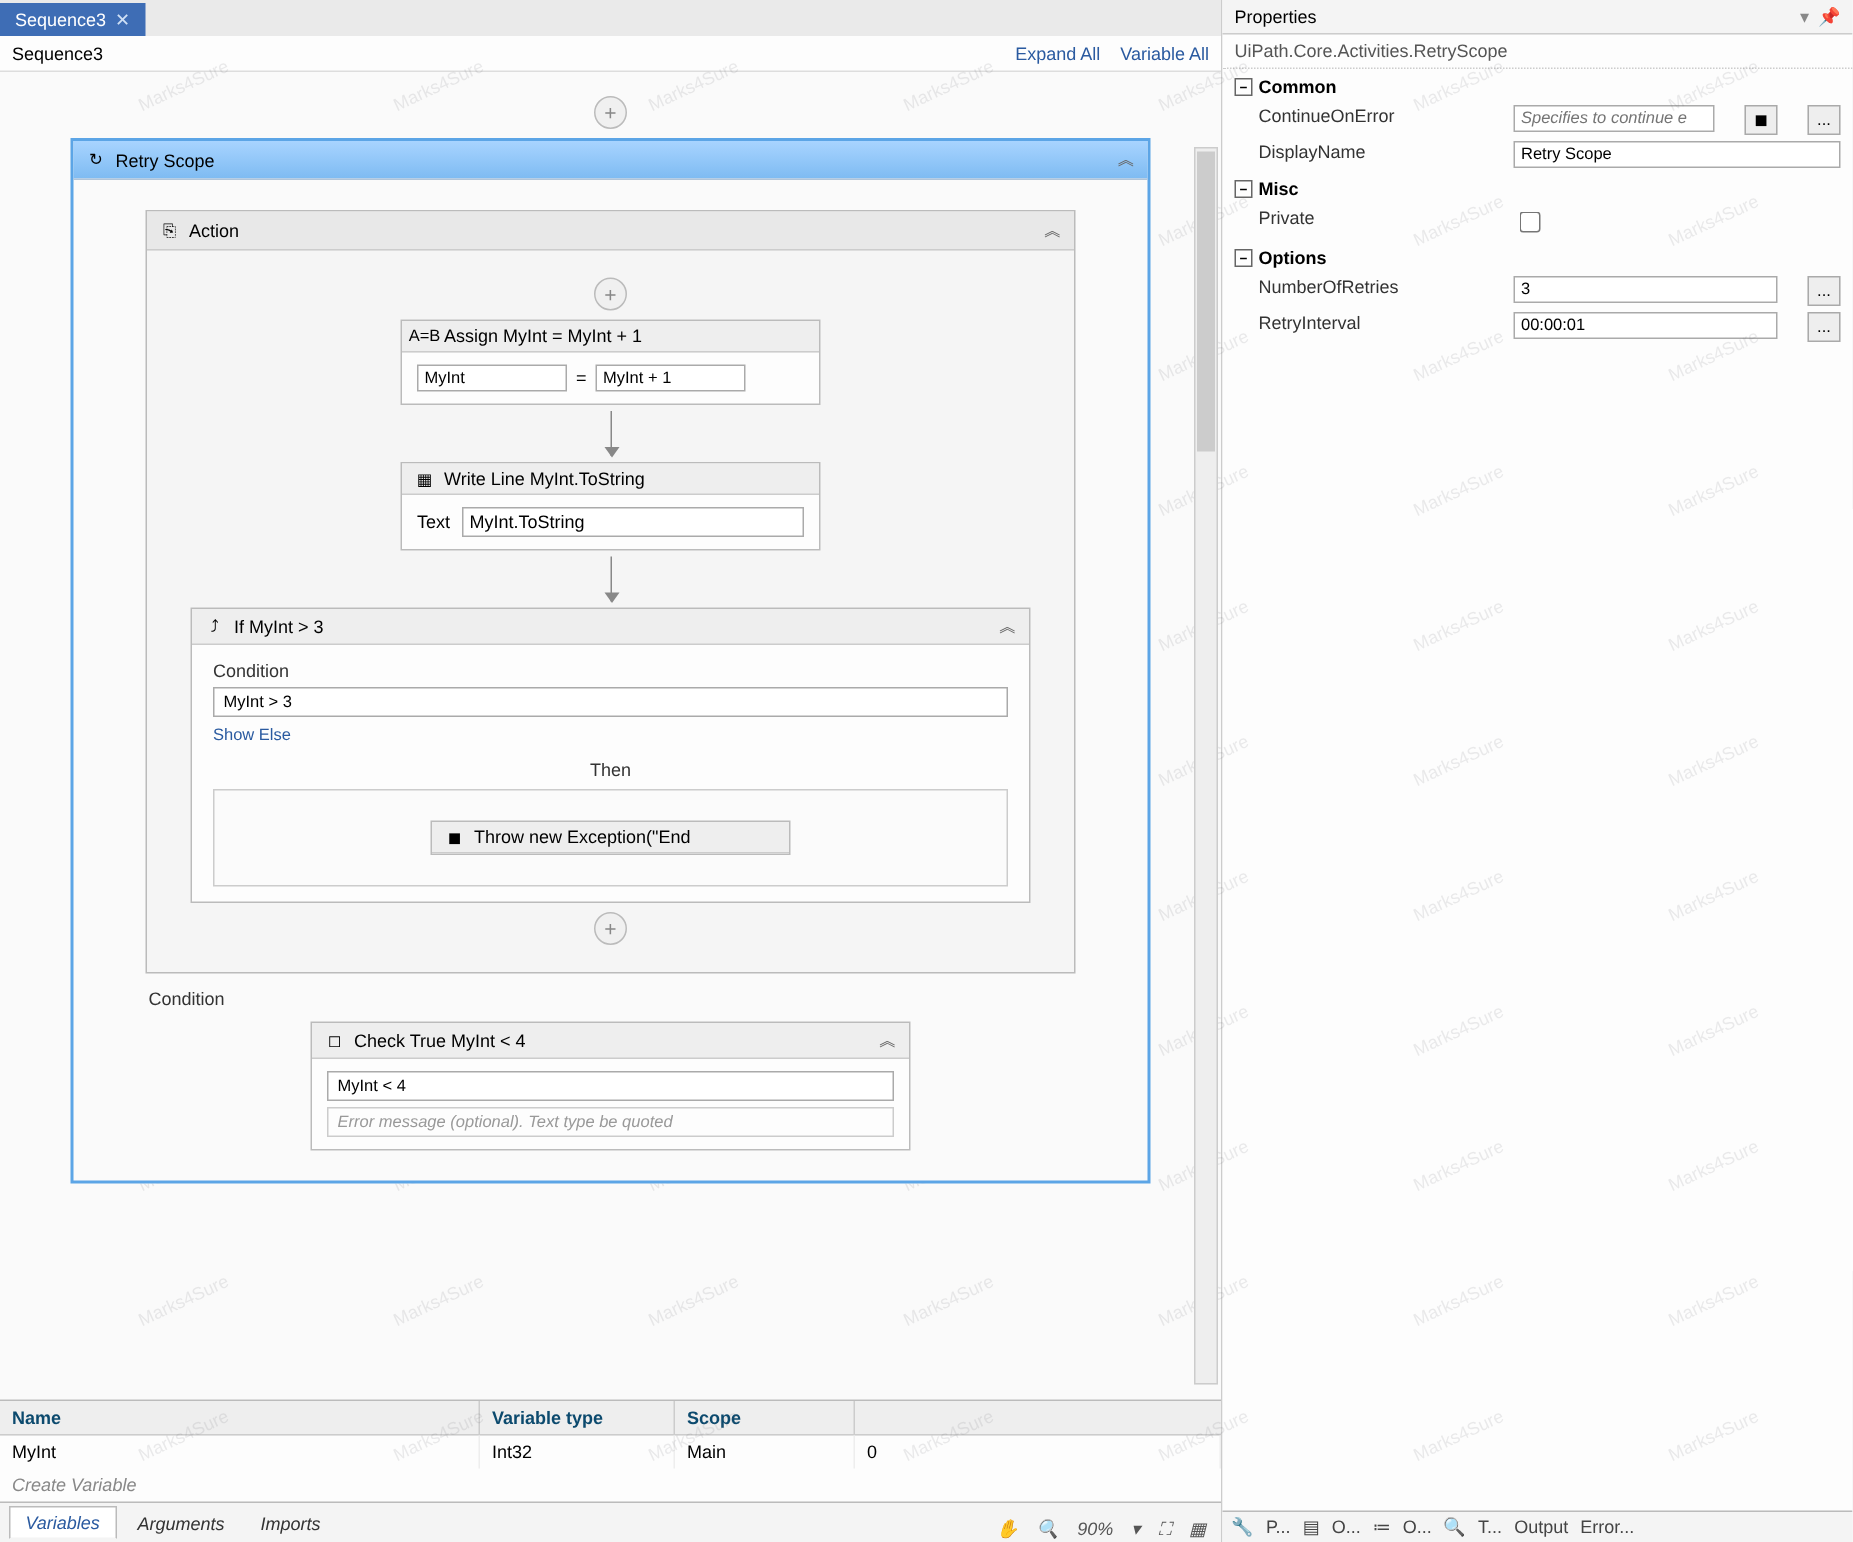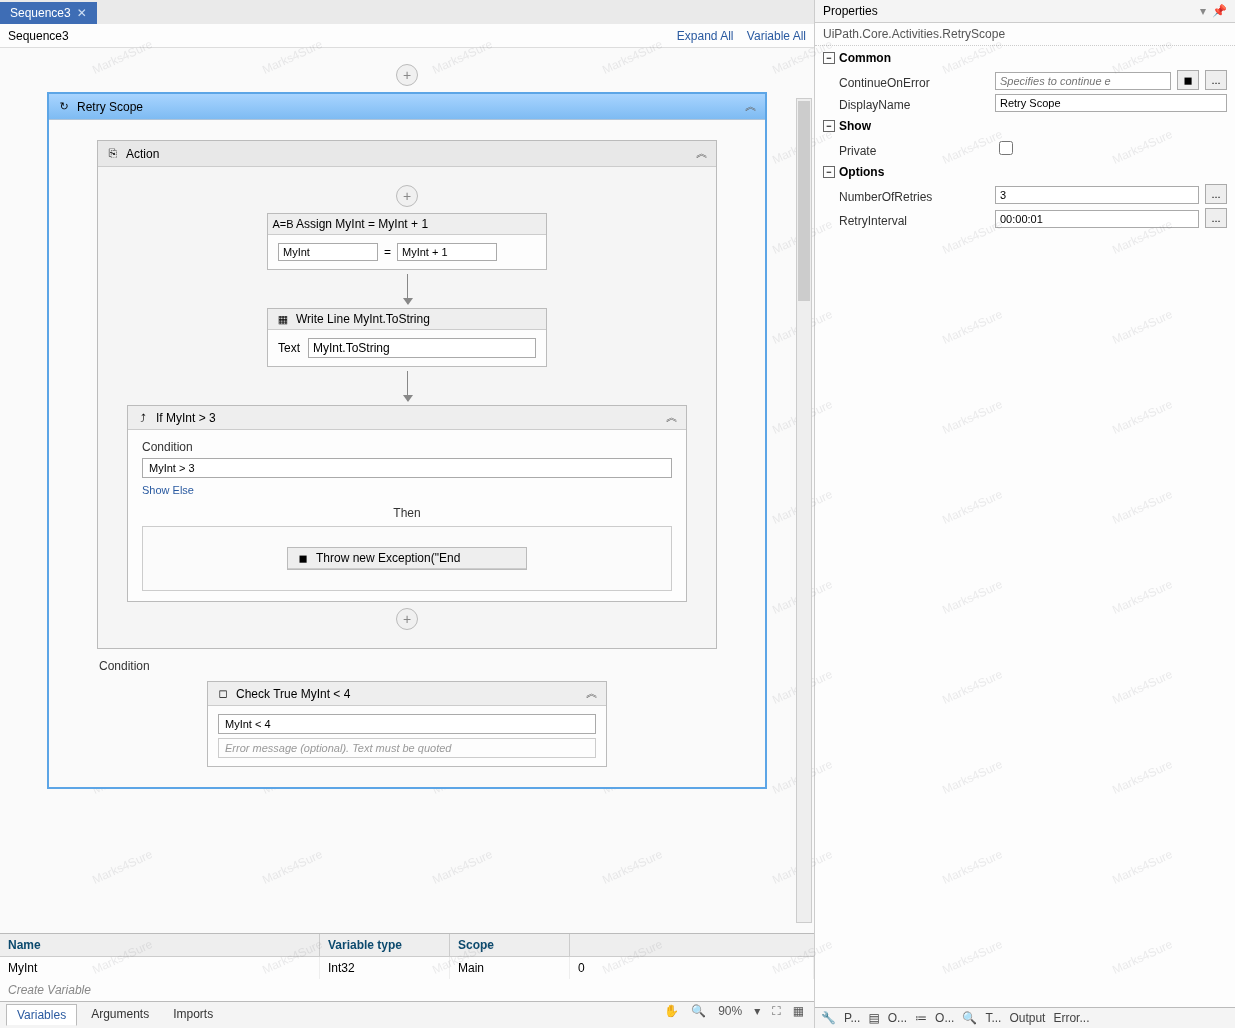--- a/index.html
+++ b/index.html
@@ -70,34 +70,34 @@
 .vars-header { display:flex; background:#eee; border-bottom:1px solid #ccc; }
 .vars-header div { padding:4px 8px; border-right:1px solid #ccc; font-weight:600; color:#0c4a6e; }
 .vars-row { display:flex; }
 .vars-row div { padding:4px 8px; border-right:1px solid #eee; }
 .col-name { width:320px; }
 .col-type { width:130px; }
 .col-scope { width:120px; }
 .col-default { flex:1; }
 .create-var { padding:4px 8px; color:#888; font-style:italic; }
 
-.bottom-tabs { display:flex; align-items:flex-start; border-top:1px solid #bbb; background:#f4f4f4; padding:2px 6px; gap:4px; }
+.bottom-tabs { display:flex; align-items:flex-end; border-top:1px solid #bbb; background:#f4f4f4; padding:2px 6px; gap:4px;font-style:italic; }
 .bottom-tabs .btab { padding:3px 10px; cursor:pointer; color:#333; }
 .bottom-tabs .btab.active { color:#2a5aa0; border:1px solid #bbb; border-bottom-color:#f4f4f4; background:#fff; }
 .bottom-tabs .spacer { flex:1; }
 .bottom-tabs .tool { margin:0 4px; color:#555; cursor:pointer; }
 
 .props-header { padding:4px 8px; border-bottom:1px solid #ccc; display:flex; align-items:center; background:#f4f4f4; }
 .props-header .pin { margin-left:auto; display:flex; gap:6px; color:#888; }
 .props-type { padding:4px 8px; color:#555; border-bottom:1px dotted #ccc; }
 .props-body { padding:2px 4px; }
 .prop-group { margin-bottom:2px; }
 .prop-group-h { display:flex; align-items:center; gap:4px; padding:3px 4px; font-weight:600; }
 .prop-group-h .exp { width:12px; height:12px; border:1px solid #666; display:flex; align-items:center; justify-content:center; font-size:9px; line-height:1; }
-.prop-row { display:flex; align-items:flex-end; padding:2px 4px 2px 20px; gap:6px; }
+.prop-row { display:flex; align-items:flex-start; padding:2px 4px 2px 20px; gap:20px; }
 .prop-row .plabel { width:150px; color:#333; }
 .prop-row .pvalue { flex:1; }
 .prop-row input[type="text"] { width:100%; padding:2px 4px; border:1px solid #aaa; font-size:11px; }
 .prop-row input.italic { font-style:italic; color:#888; }
 .prop-row .ellipsis { width:22px; height:20px; border:1px solid #aaa; background:#eee; text-align:center; cursor:pointer; font-size:11px; line-height:18px; }
 .prop-row .cb { width:14px; height:14px; }
 
 .right-bottom { border-top:1px solid #bbb; padding:3px 6px; display:flex; align-items:center; gap:8px; background:#f4f4f4; font-size:11px; color:#444; }
 .right-bottom span { cursor:pointer; }
 
@@ -292,21 +292,21 @@
           <div class="section-label">Condition</div>
 
           <div class="node checktrue-node">
             <div class="node-header">
               <span class="icon-sq">◻</span>
               <span>Check True MyInt &lt; 4</span>
               <span class="collapse-caret">︽</span>
             </div>
             <div class="node-body checktrue-body">
               <input value="MyInt &lt; 4" style="">
-              <div class="placeholder">Error message (optional). Text must be quoted</div>
+              <div class="placeholder">Error message (optional). Text type be quoted</div>
             </div>
           </div>
 
         </div>
       </div>
 
       <div class="scroll-v">
           <div class="thumb"></div>
         </div>
     </div>
@@ -364,21 +364,21 @@
         </div>
         <div class="prop-row">
           <span class="plabel">DisplayName</span>
           <span class="pvalue"><input type="text" value="Retry Scope" style=""></span>
         </div>
       </div>
 
       <div class="prop-group">
         <div class="prop-group-h">
           <span class="exp">−</span>
-          <span>Show</span>
+          <span>Misc</span>
         </div>
         <div class="prop-row">
           <span class="plabel">Private</span>
           <input type="checkbox" class="cb" style="">
         </div>
       </div>
 
       <div class="prop-group">
         <div class="prop-group-h">
           <span class="exp">−</span>

